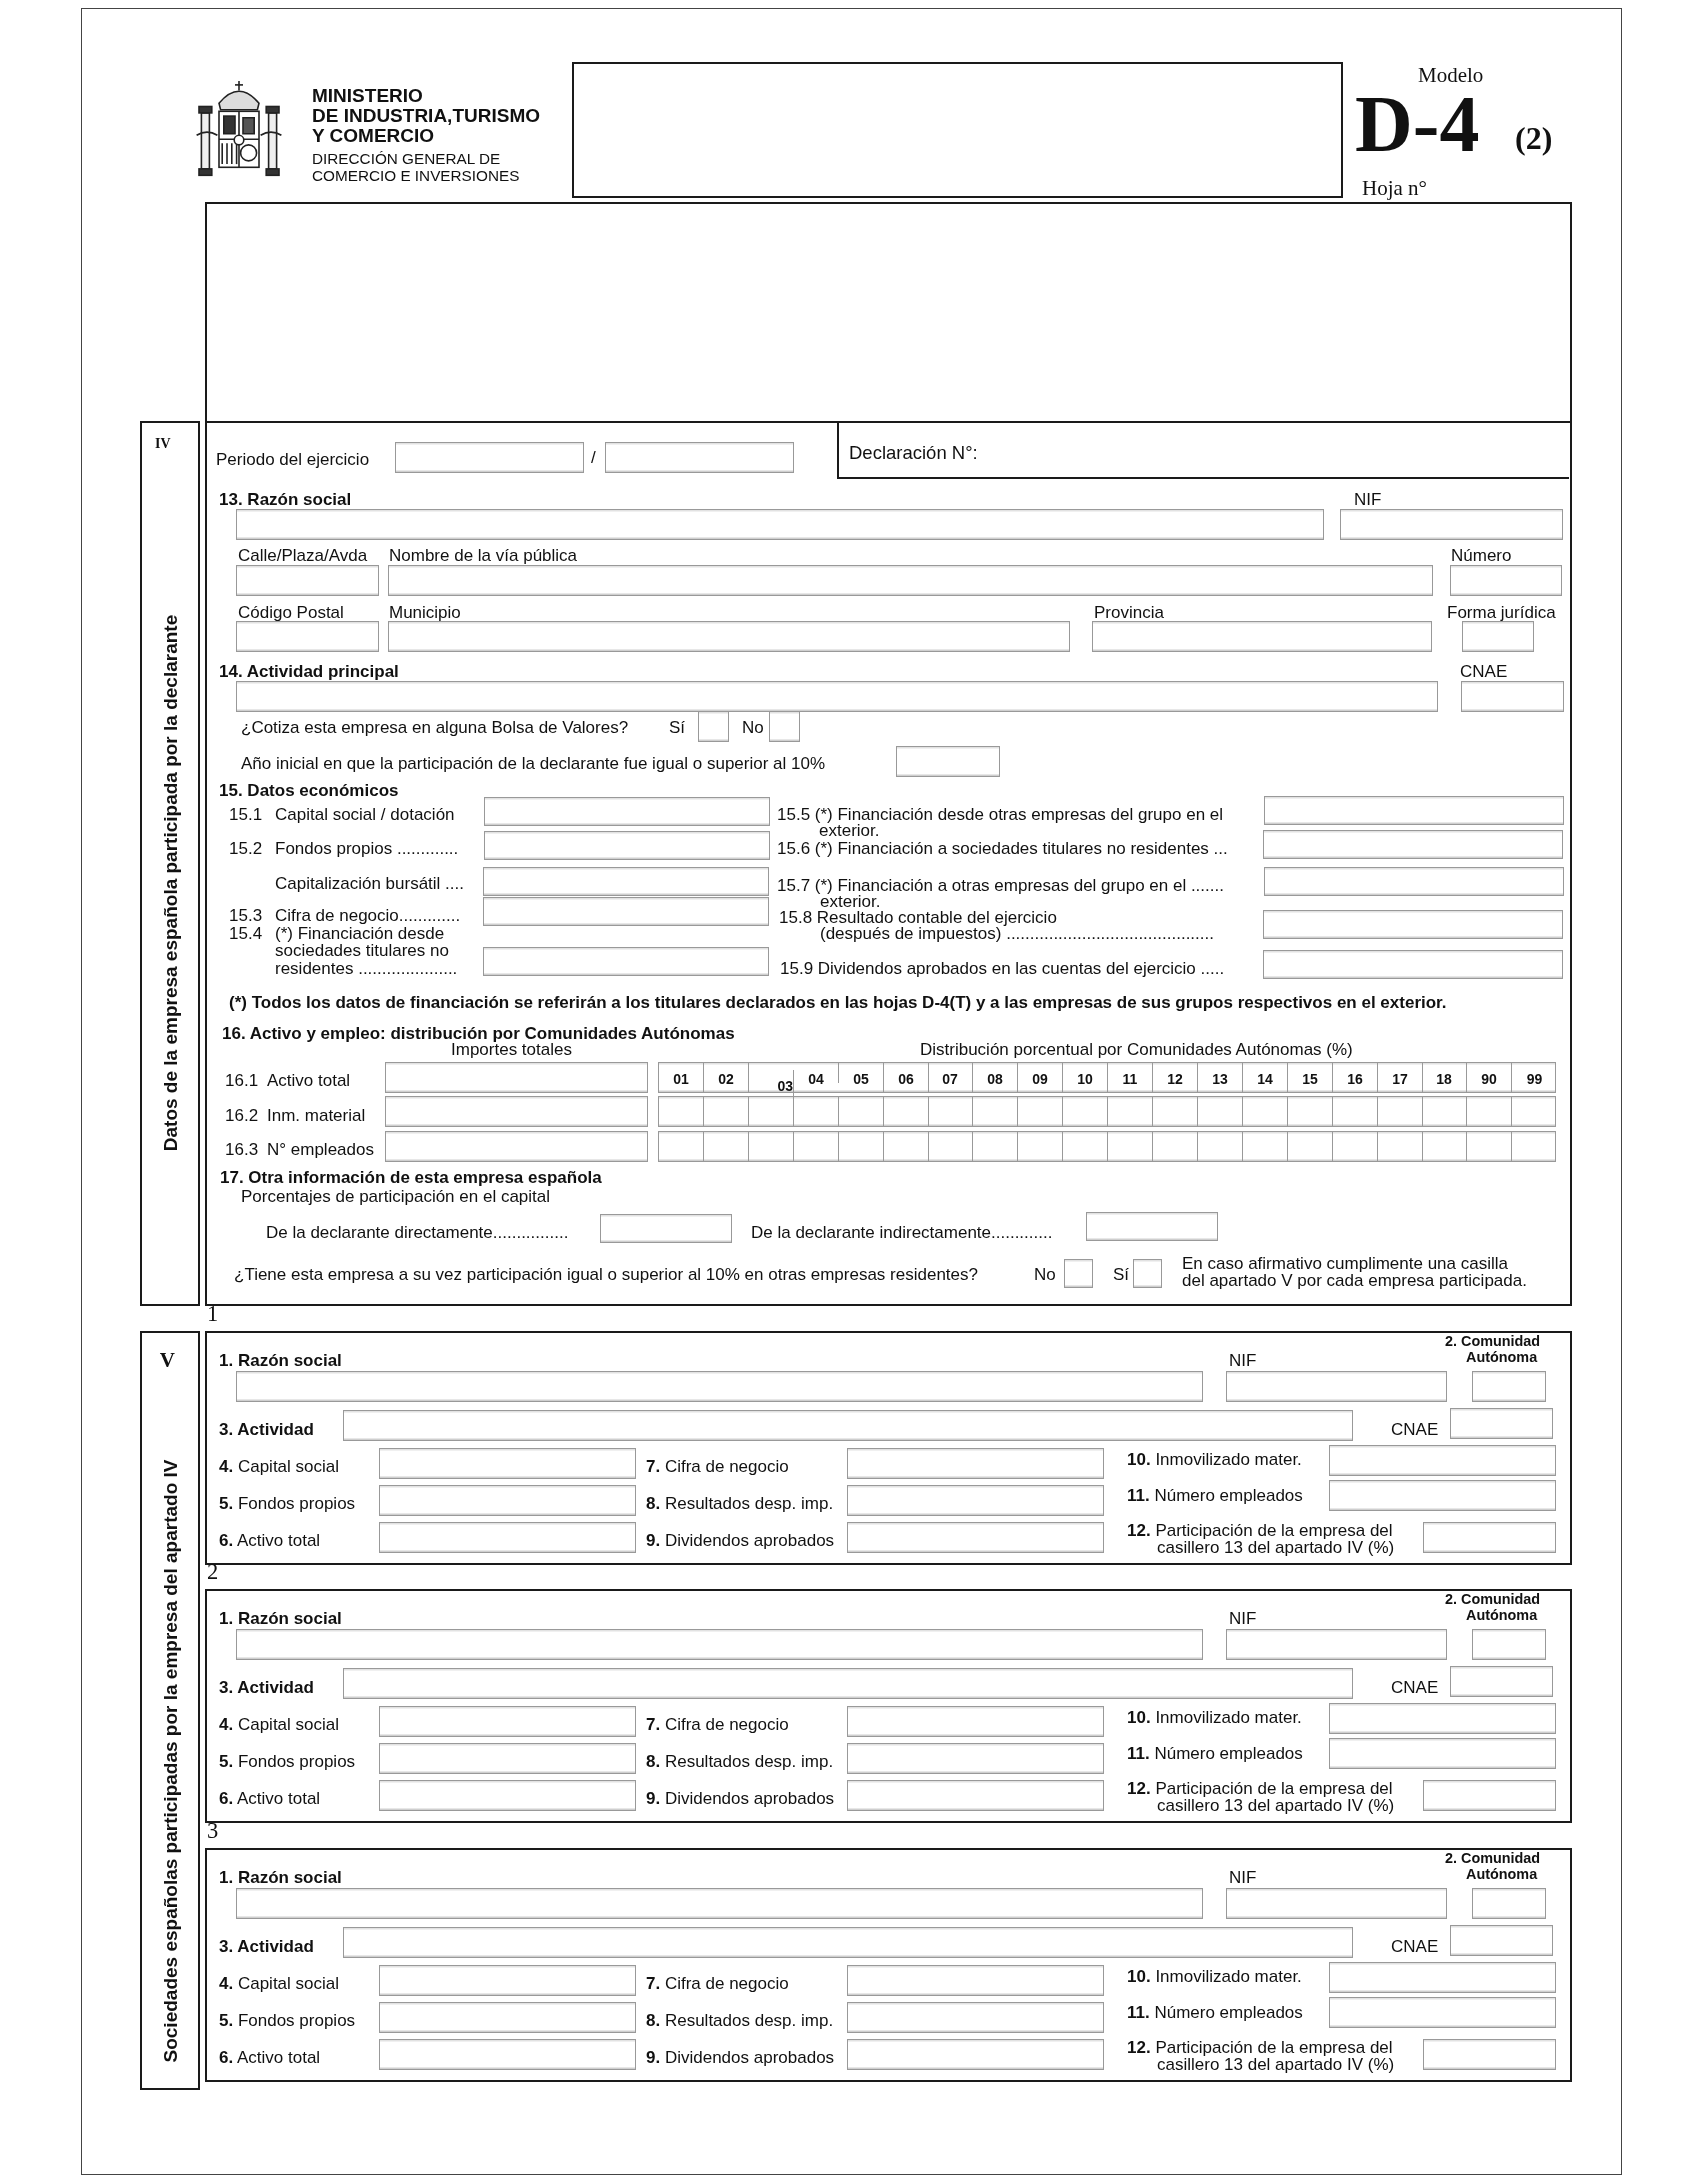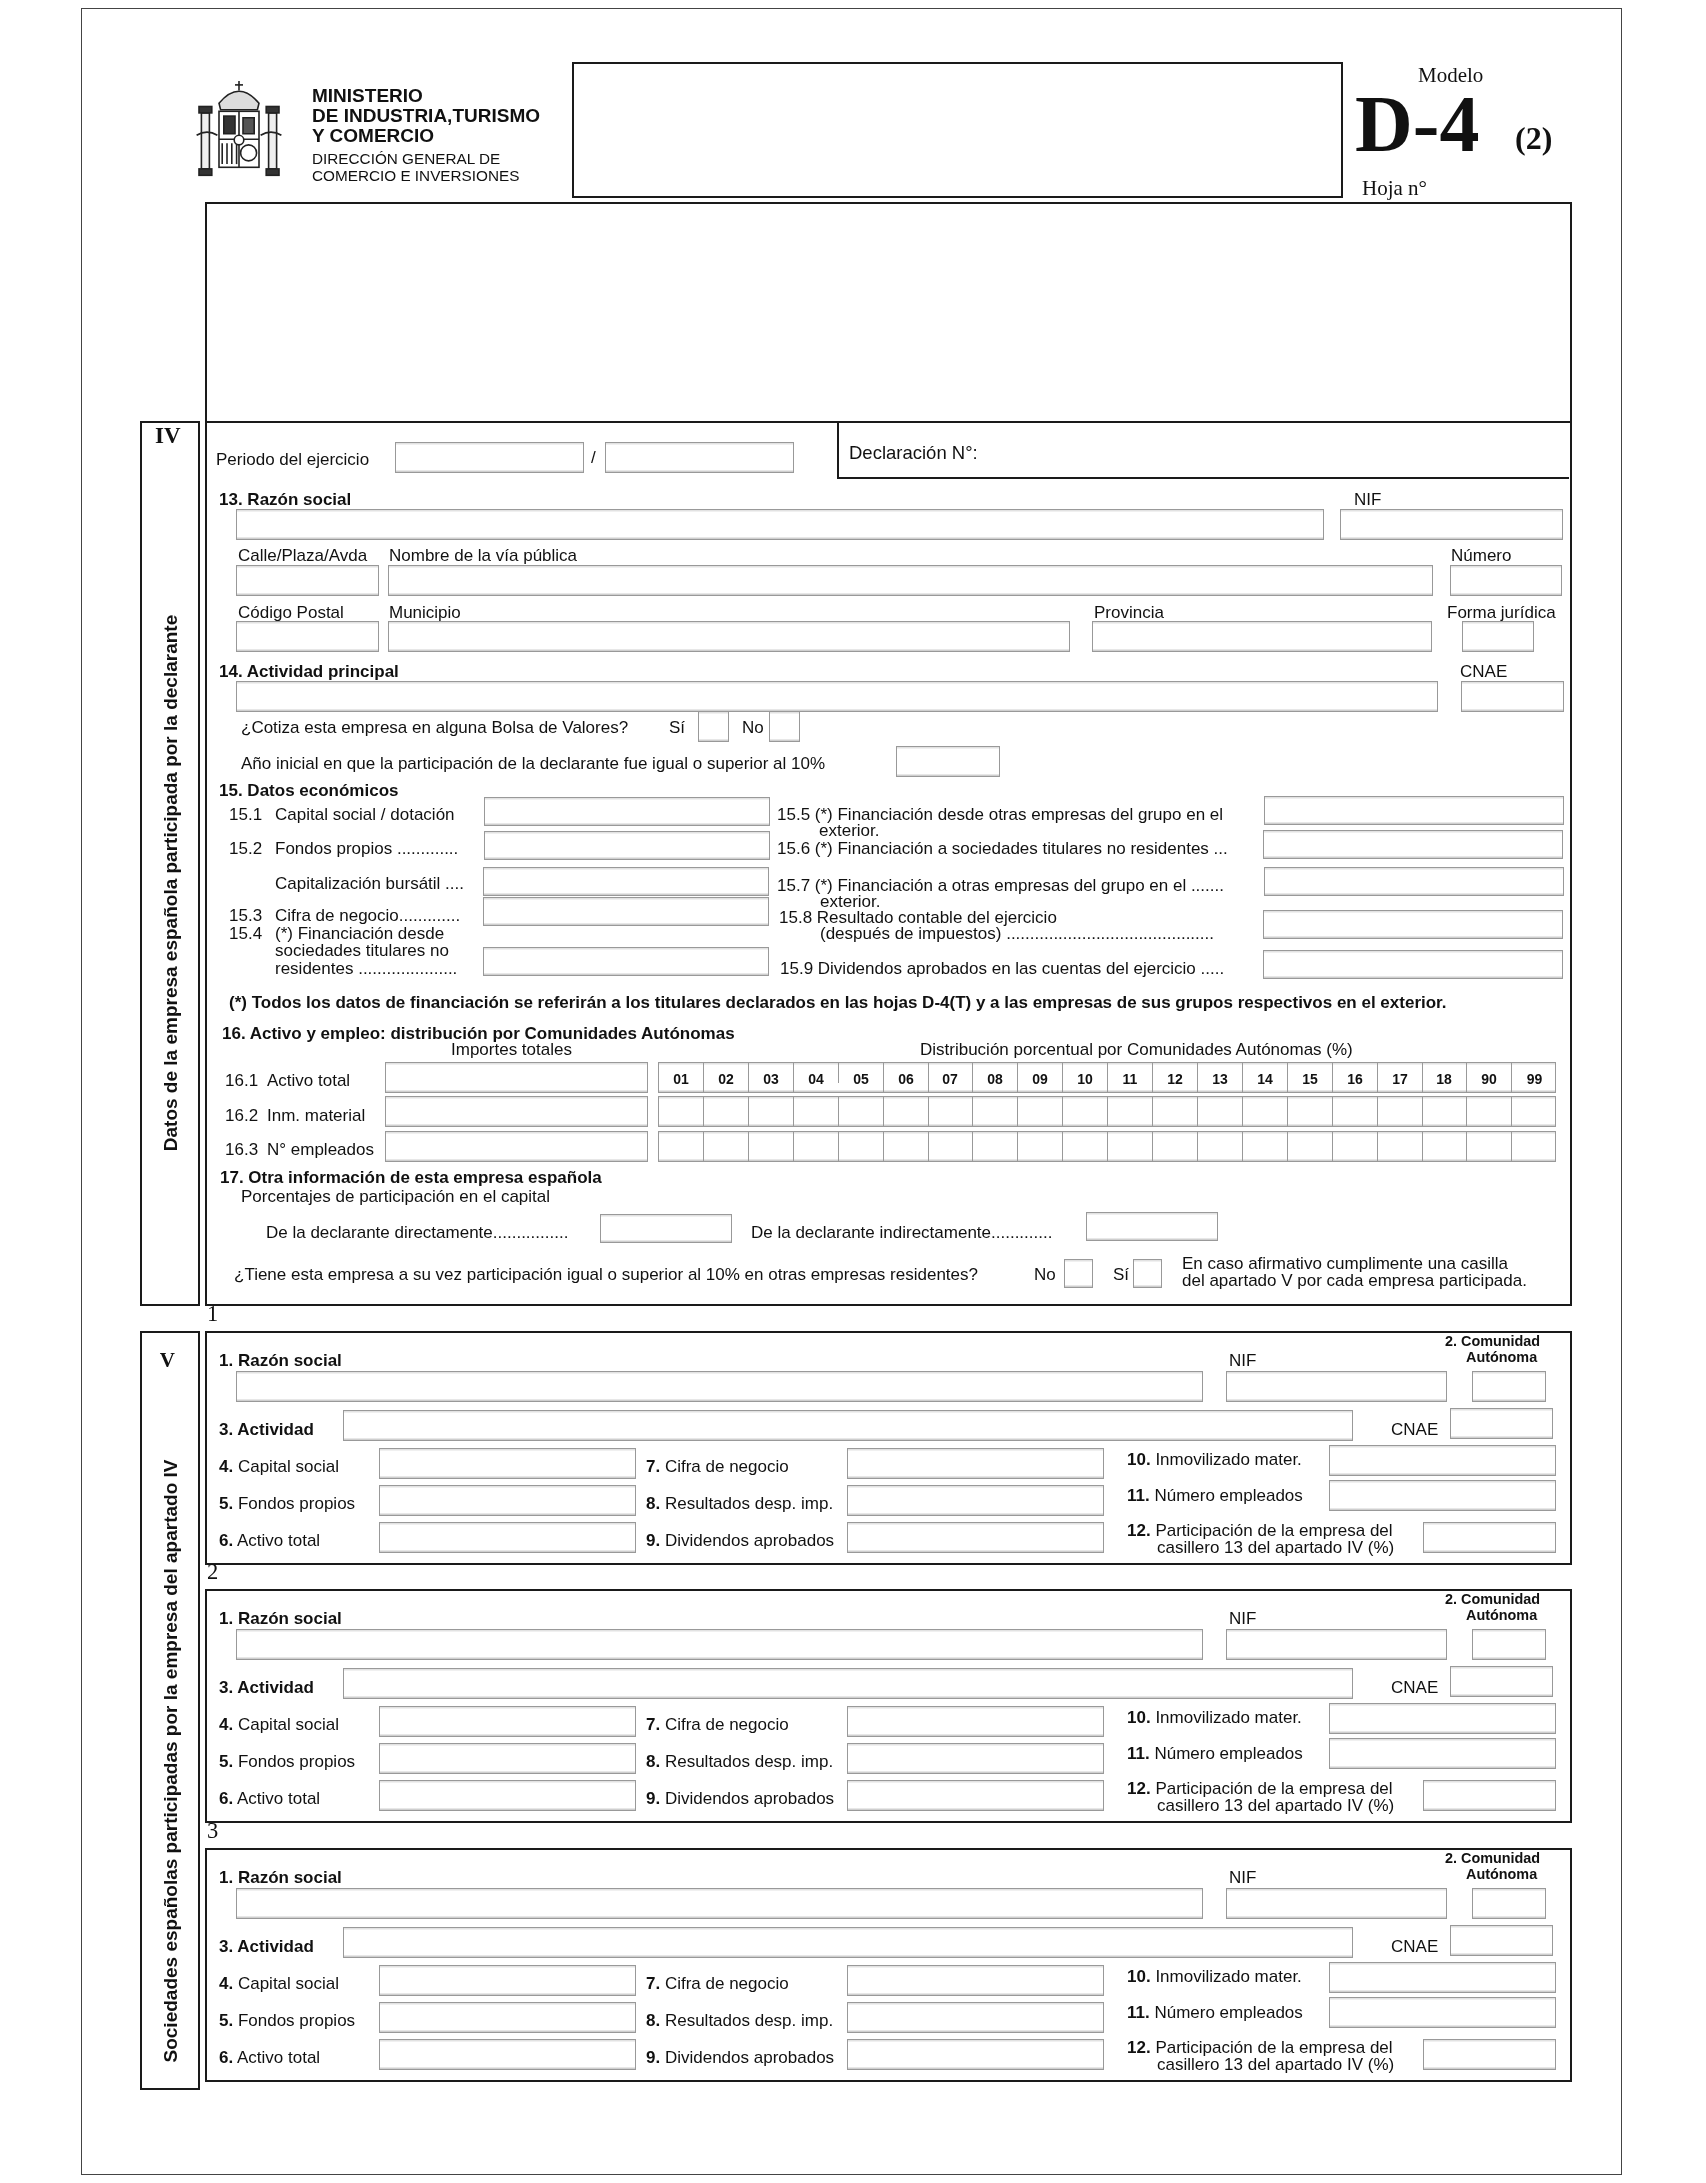--- a/index.html
+++ b/index.html
@@ -63,21 +63,21 @@
 </div>
 
 <div class="lbl serif" style="left:1418px;top:64px;font-size:21px;">Modelo</div>
 <div class="lbl serif b" style="left:1355px;top:84px;font-size:80px;line-height:1;">D-4</div>
 <div class="lbl serif b" style="left:1515px;top:122px;font-size:32px;">(2)</div>
 <div class="lbl serif" style="left:1362px;top:177px;font-size:21px;">Hoja n°</div>
 
 <div class="frame" style="left:205px;top:202px;width:1367px;height:221px;"></div>
 
 <div class="side" style="left:140px;top:421px;width:60px;height:885px;">
-  <div class="lbl serif b" style="left:13px;top:1px;font-size:23px;">IV</div>
+  <div class="lbl serif b" style="left:13px;top:14px;font-size:14px;">IV</div>
   <div class="vert" style="left:-332px;top:449px;width:722px;text-align:center;">Datos de la empresa española participada por la declarante</div>
 </div>
 <div class="frame" style="left:205px;top:421px;width:1367px;height:885px;"></div>
 
 <div class="lbl" style="left:216px;top:451px;">Periodo del ejercicio</div>
 <div class="box" style="left:395px;top:442px;width:189px;height:30.5px;"></div>
 <div class="lbl" style="left:591px;top:449px;">/</div>
 <div class="box" style="left:605px;top:442px;width:189px;height:30.5px;"></div>
 <div class="abs" style="left:837px;top:423px;width:732px;height:56px;border-left:2.4px solid #1a1a1a;border-bottom:2.4px solid #1a1a1a;box-sizing:border-box;"></div>
 <div class="lbl" style="left:849px;top:443px;font-size:18.5px;">Declaración N°:</div>
@@ -163,21 +163,21 @@
 <div class="lbl b" style="left:222px;top:1025px;">16. Activo y empleo: distribución por Comunidades Autónomas</div>
 <div class="lbl" style="left:451px;top:1041px;">Importes totales</div>
 <div class="lbl" style="left:920px;top:1041px;">Distribución porcentual por Comunidades Autónomas (%)</div>
 
 <div class="lbl" style="left:225px;top:1072px;">16.1</div>
 <div class="lbl" style="left:267px;top:1072px;">Activo total</div>
 <div class="box" style="left:385px;top:1062px;width:263px;height:30.5px;"></div>
 <div class="gridrow" id="ca-header" style="left:658px;top:1062px;width:898px;height:30.5px;">
     <div class="ca" style="left: 0px; top: 0px; width: 45px; height: 29px;">01</div>
     <div class="ca" style="left: 45px; top: 0px; width: 45px; height: 29px;">02</div>
-    <div class="ca" style="left: 90px; top: 0px; width: 45px; height: 29px;">03</div>
+    <div class="ca" style="left: 90px; top: 7px; width: 45px; height: 29px; text-align: right;">03</div>
     <div class="ca" style="left: 135px; top: 0px; width: 45px; height: 20px;">04</div>
     <div class="ca" style="left: 180px; top: 0px; width: 45px; height: 29px;">05</div>
     <div class="ca" style="left: 225px; top: 0px; width: 45px; height: 29px;">06</div>
     <div class="ca" style="left: 269px; top: 0px; width: 45px; height: 29px;">07</div>
     <div class="ca" style="left: 314px; top: 0px; width: 45px; height: 29px;">08</div>
     <div class="ca" style="left: 359px; top: 0px; width: 45px; height: 29px;">09</div>
     <div class="ca" style="left: 404px; top: 0px; width: 45px; height: 29px;">10</div>
     <div class="ca" style="left: 449px; top: 0px; width: 45px; height: 29px;">11</div>
     <div class="ca" style="left: 494px; top: 0px; width: 45px; height: 29px;">12</div>
     <div class="ca" style="left: 539px; top: 0px; width: 45px; height: 29px;">13</div>

